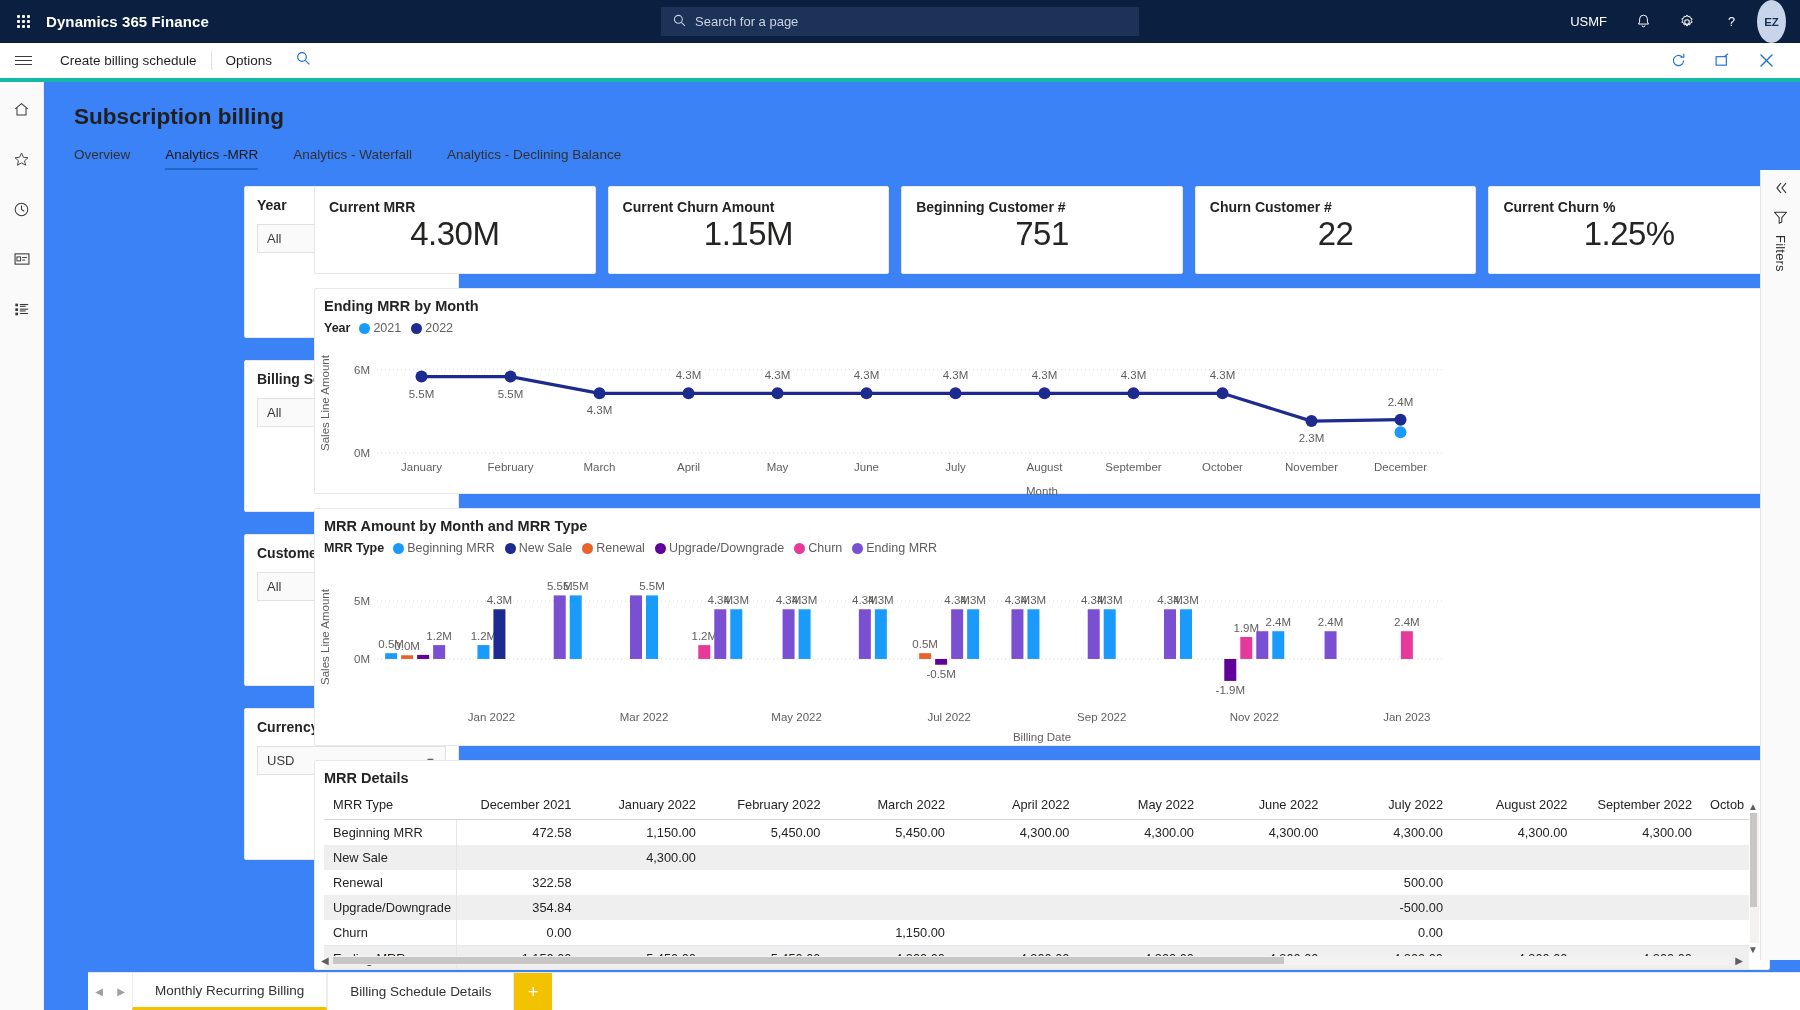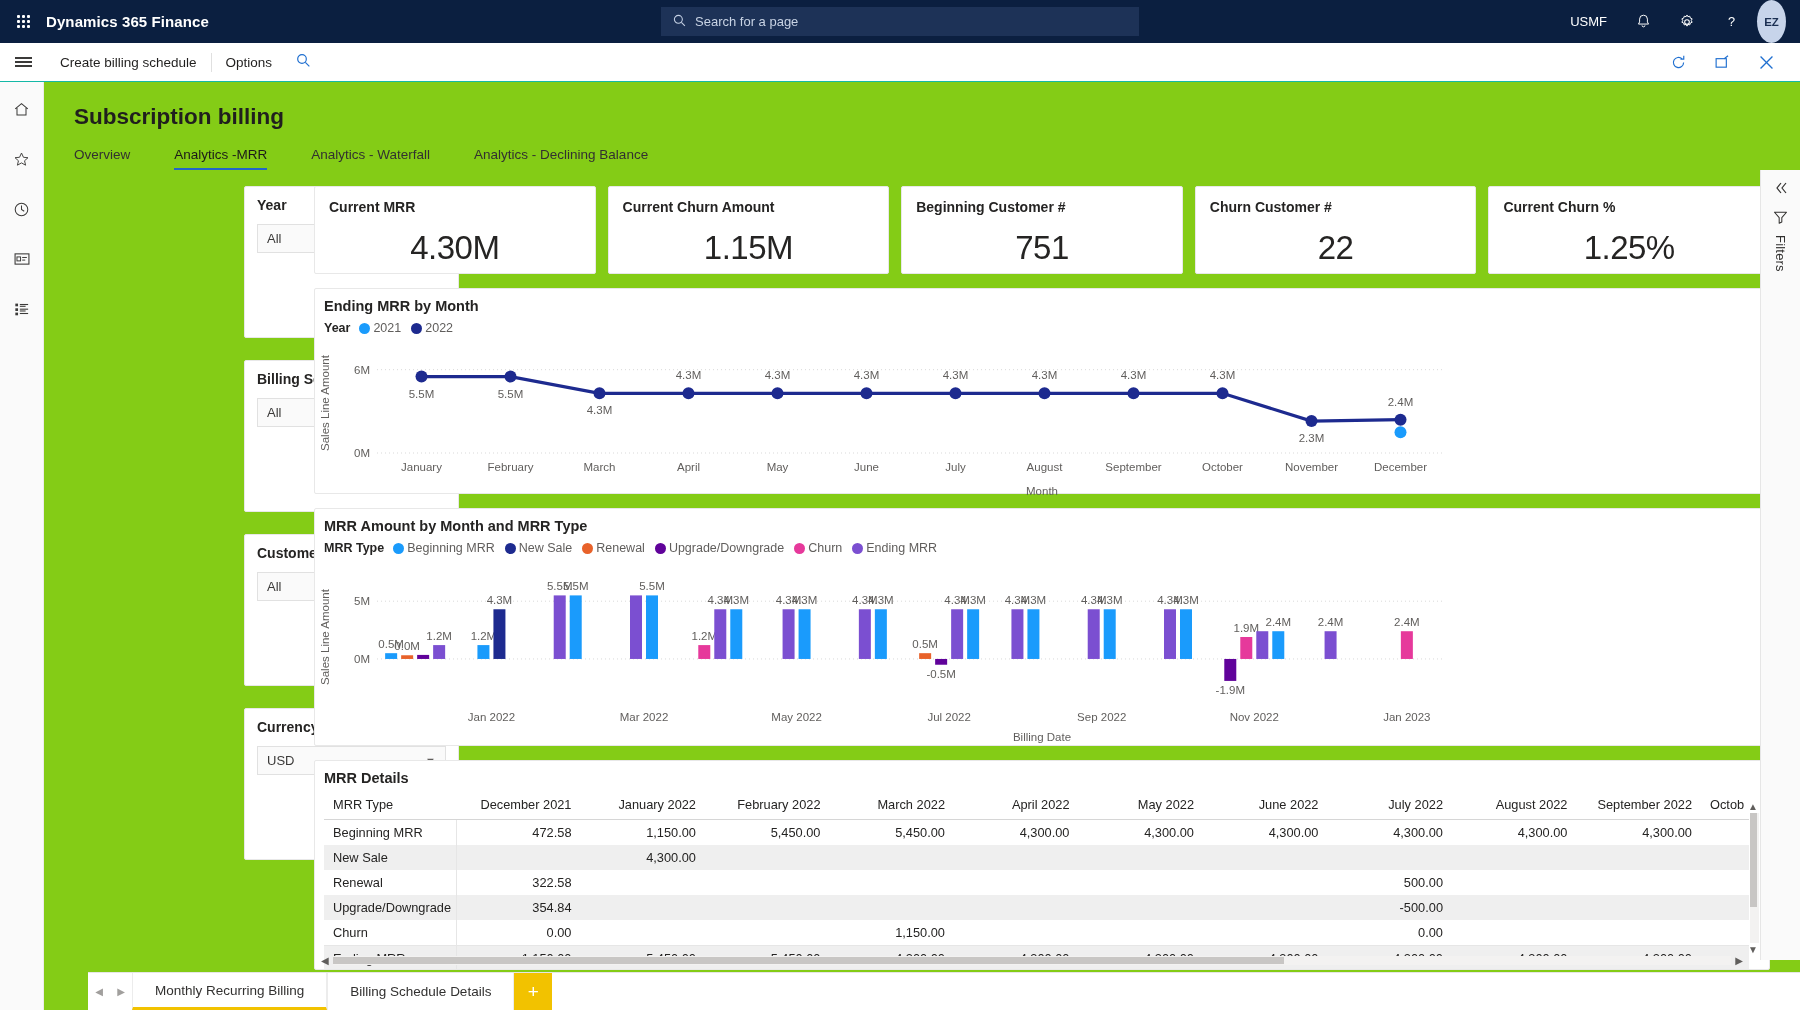--- a/index.html
+++ b/index.html
@@ -33,43 +33,43 @@
   .legal { font-size: 13px; padding: 0 14px; }
   .ticon { width: 44px; }
   .avatar {
     width: 29px; height: 29px; border-radius: 50%; background: #c7d4ea; color: #1b2f52;
     font-size: 11.5px; font-weight: 600; display: flex; align-items: center; justify-content: center;
     margin-left: 4px; cursor: pointer;
   }
 
   
   .cmdbar {
-    height: 39px; background: #fff; border-bottom: 1px solid #14b8a6;
+    height: 39px; background: #fff; border-bottom: 4px solid #14b8a6;
     display: flex; align-items: center; position: relative;
   }
   .hamburger { width: 46px; display: flex; align-items: center; justify-content: center; cursor: pointer; }
   .hamburger span { display: block; width: 17px; height: 1.6px; background: #3b3a39; margin: 2.6px 0; }
   .cmd-item { font-size: 13.5px; color: #201f1e; padding: 0 14px; height: 39px;
               display: flex; align-items: center; cursor: pointer; }
   .cmd-div { width: 1px; height: 19px; background: #e0e0e0; }
   .cmd-right { margin-left: auto; display: flex; align-items: center; padding-right: 14px; gap: 4px; }
   .cmd-right > div { width: 40px; height: 39px; display: flex; align-items: center; justify-content: center; cursor: pointer; }
 
   
   .body { display: flex; height: 928px; }
   .railnav {
     width: 44px; background: #fafafa; border-right: 1px solid #edebe9;
     display: flex; flex-direction: column; align-items: center; padding-top: 12px; gap: 20px;
   }
   .railnav > div { width: 30px; height: 30px; display: flex; align-items: center; justify-content: center; cursor: pointer; }
 
-  .content { flex: 1; background: #84cc16; position: relative; overflow: hidden; }
+  .content { flex: 1; background: #3b82f6; position: relative; overflow: hidden; }
   .page-title { font-size: 22.5px; font-weight: 600; color: #201f1e; padding: 22px 0 0 30px; }
 
-  .tabs { display: flex; gap: 16px; padding: 12px 0 0 30px; border-bottom: 0; }
+  .tabs { display: flex; gap: 7px; padding: 12px 0 0 30px; border-bottom: 0; }
   .tab { font-size: 13.5px; color: #323130; padding: 5px 14px 8px 0; margin-right: 14px;
          cursor: pointer; position: relative; }
   .tab.active { color: #1b1a19; font-weight: 400; }
   .tab.active::after {
     content: ""; position: absolute; left: 0; right: 14px; bottom: 0; height: 2px; background: #2266c8;
   }
 
   
   .canvas { display: flex; padding: 16px 0 0 0; height: 790px; position: relative; }
   .slicer-col { width: 270px; padding-left: 200px; }
@@ -88,21 +88,21 @@
 
   .viz-col { flex: 1; padding-right: 30px; }
 
   
   .kpi-row { display: flex; gap: 12px; margin-bottom: 14px; }
   .kpi {
     flex: 1; background: #fff; border: 1px solid #e8e8e8; border-radius: 2px;
     padding: 12px 14px 13px 14px; height: 88px;
   }
   .kpi-label { font-size: 14px; font-weight: 700; color: #252423; }
-  .kpi-value { font-size: 33px; font-weight: 400; color: #252423; text-align: center; margin-top: 14px; letter-spacing: -0.5px; }
+  .kpi-value { font-size: 33px; font-weight: 400; color: #252423; text-align: center; margin-top: 0; letter-spacing: -0.5px; }
 
   .panel { background: #fff; border: 1px solid #e8e8e8; border-radius: 2px; margin-bottom: 14px; position: relative; }
   .panel-title { font-size: 14.5px; font-weight: 700; color: #252423; padding: 9px 0 0 9px; }
   .legend { display: flex; align-items: center; gap: 3px; padding: 7px 0 0 9px; flex-wrap: wrap; }
   .legend-label { font-size: 12.5px; font-weight: 700; color: #252423; margin-right: 6px; }
   .legend-item { display: flex; align-items: center; gap: 3px; margin-right: 7px; }
   .legend-dot { width: 11px; height: 11px; border-radius: 50%; display: block; }
   .legend-text { font-size: 12.5px; color: #605e5c; }
   .axis-x-title { text-align: center; font-size: 11.5px; color: #605e5c; }
   .tick { font-size: 11.5px; fill: #605e5c; }

